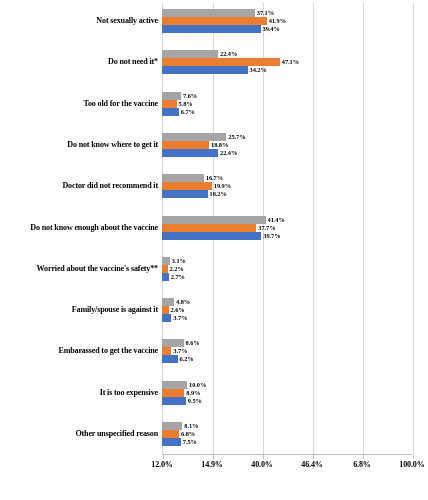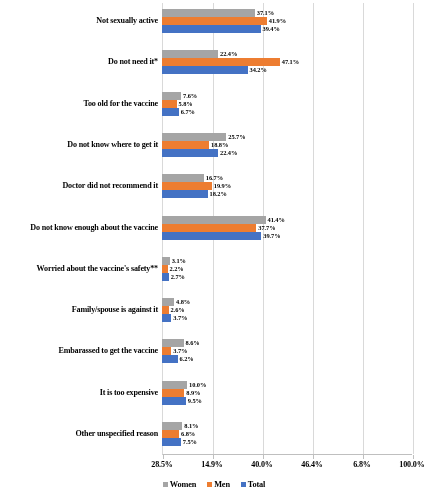--- a/index.html
+++ b/index.html
@@ -231,36 +231,22 @@
       <div class="bar-label" style="top: 396.7px; left: 185.75px;">9.5%</div>
       <div class="bar women" style="top: 422px; left: 162px; width: 20.25px; background: rgb(165, 165, 165);"></div>
       <div class="bar-label" style="top: 422px; left: 182.25px;">8.1%</div>
       <div class="bar men" style="top: 430px; left: 162px; width: 17px; background: rgb(237, 125, 49);"></div>
       <div class="bar-label" style="top: 430px; left: 179px;">6.8%</div>
       <div class="bar total" style="top: 438px; left: 162px; width: 18.75px; background: rgb(68, 114, 196);"></div>
       <div class="bar-label" style="top: 438px; left: 180.75px;">7.5%</div>
     </div>
 
   <div id="x-axis">
-      <div class="x-tick-label" style="left: 162px;">28.5%</div>
+      <div class="x-tick-label" style="left: 162px;">12.0%</div>
       <div class="x-tick-label" style="left: 212px;">14.9%</div>
       <div class="x-tick-label" style="left: 262px;">40.0%</div>
       <div class="x-tick-label" style="left: 312px;">46.4%</div>
       <div class="x-tick-label" style="left: 362px;">6.8%</div>
       <div class="x-tick-label" style="left: 412px;">100.0%</div>
     </div>
 
-  <div id="legend">
-      <div class="legend-item">
-        <span class="legend-swatch" style="background: rgb(165, 165, 165);"></span>
-        <span class="legend-text">Women</span>
-      </div>
-      <div class="legend-item">
-        <span class="legend-swatch" style="background: rgb(237, 125, 49);"></span>
-        <span class="legend-text">Men</span>
-      </div>
-      <div class="legend-item">
-        <span class="legend-swatch" style="background: rgb(68, 114, 196);"></span>
-        <span class="legend-text">Total</span>
-      </div>
-    </div>
 
 </div>
 
 </body></html>

